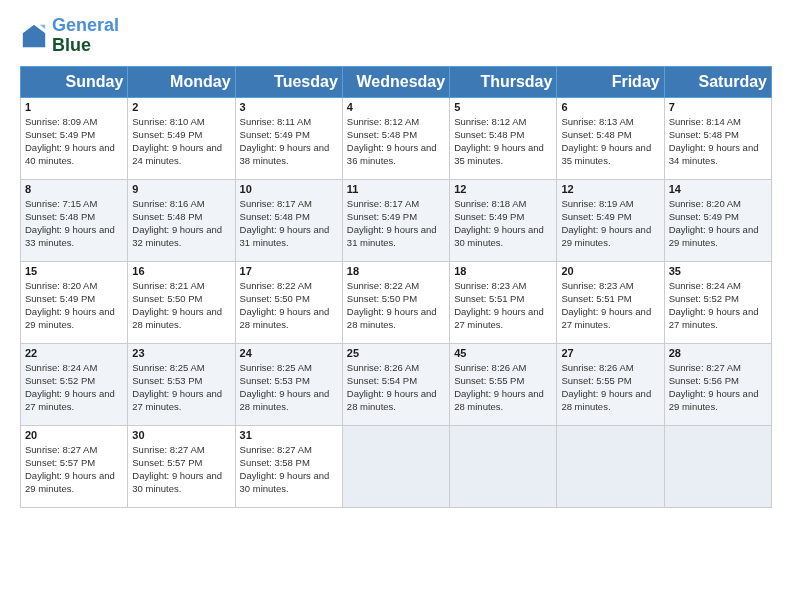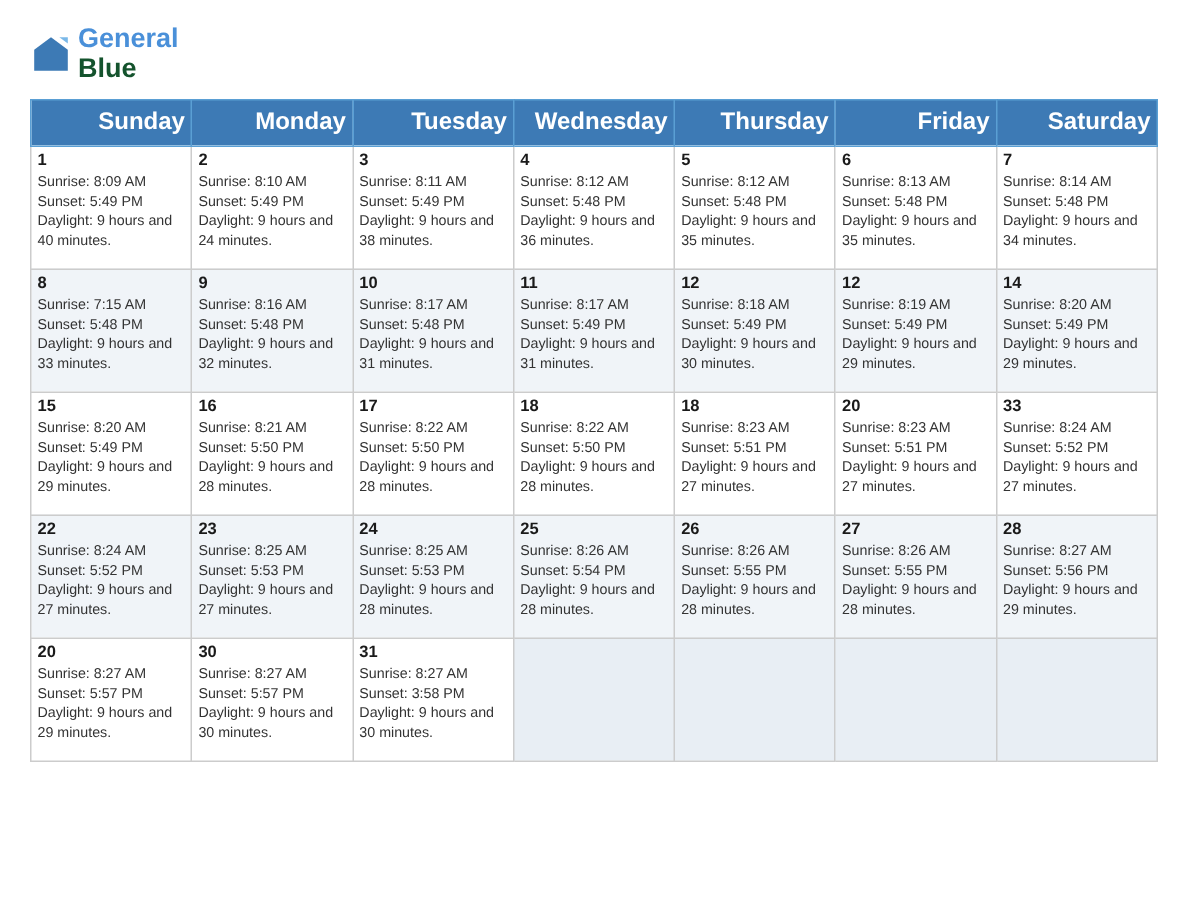--- a/index.html
+++ b/index.html
@@ -291,21 +291,21 @@
         </td>
           <td>
           <span class="day-num">20</span>
           <div class="day-info">
             <span>Sunrise: 8:23 AM</span><br>
             <span>Sunset: 5:51 PM</span><br>
             <span>Daylight: 9 hours and 27 minutes.</span>
           </div>
         </td>
           <td>
-          <span class="day-num">33</span>
+          <span class="day-num">35</span>
           <div class="day-info">
             <span>Sunrise: 8:24 AM</span><br>
             <span>Sunset: 5:52 PM</span><br>
             <span>Daylight: 9 hours and 27 minutes.</span>
           </div>
         </td>
         </tr>
         <tr>
           <td>
           <span class="day-num">22</span>
@@ -333,21 +333,21 @@
         </td>
           <td>
           <span class="day-num">25</span>
           <div class="day-info">
             <span>Sunrise: 8:26 AM</span><br>
             <span>Sunset: 5:54 PM</span><br>
             <span>Daylight: 9 hours and 28 minutes.</span>
           </div>
         </td>
           <td>
-          <span class="day-num">26</span>
+          <span class="day-num">45</span>
           <div class="day-info">
             <span>Sunrise: 8:26 AM</span><br>
             <span>Sunset: 5:55 PM</span><br>
             <span>Daylight: 9 hours and 28 minutes.</span>
           </div>
         </td>
           <td>
           <span class="day-num">27</span>
           <div class="day-info">
             <span>Sunrise: 8:26 AM</span><br>

